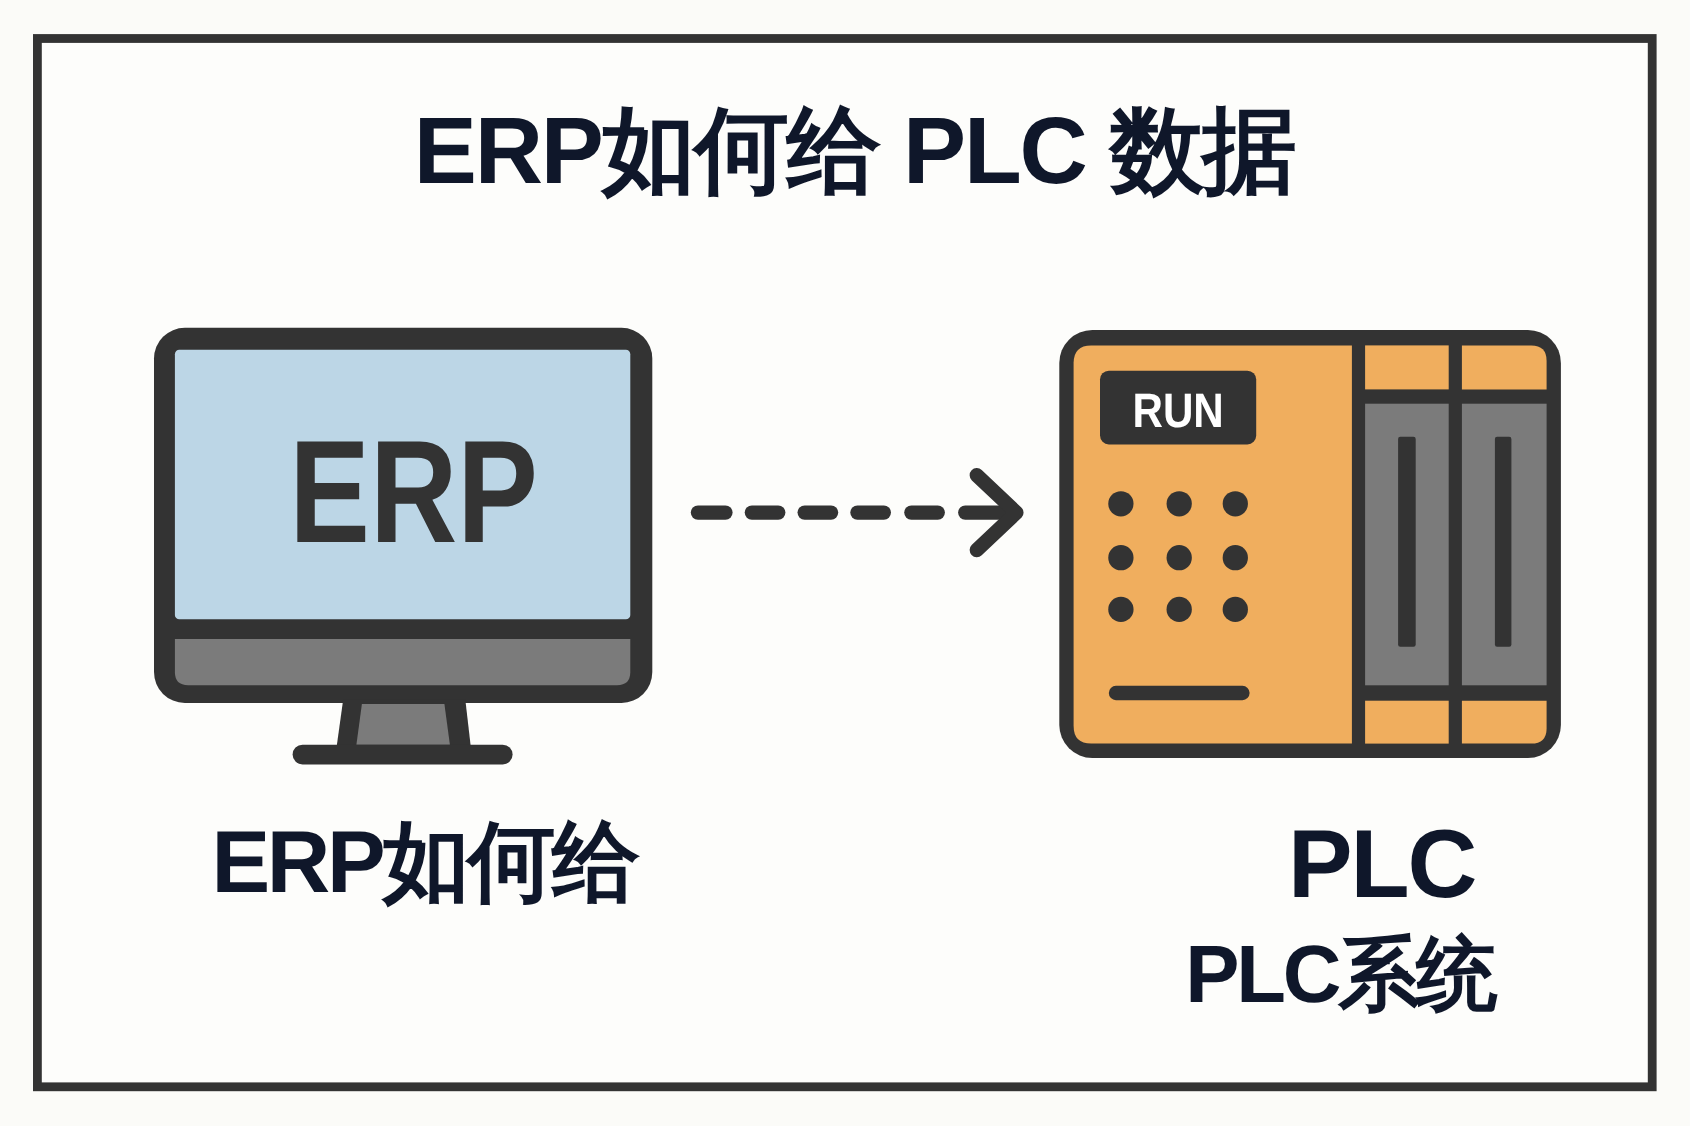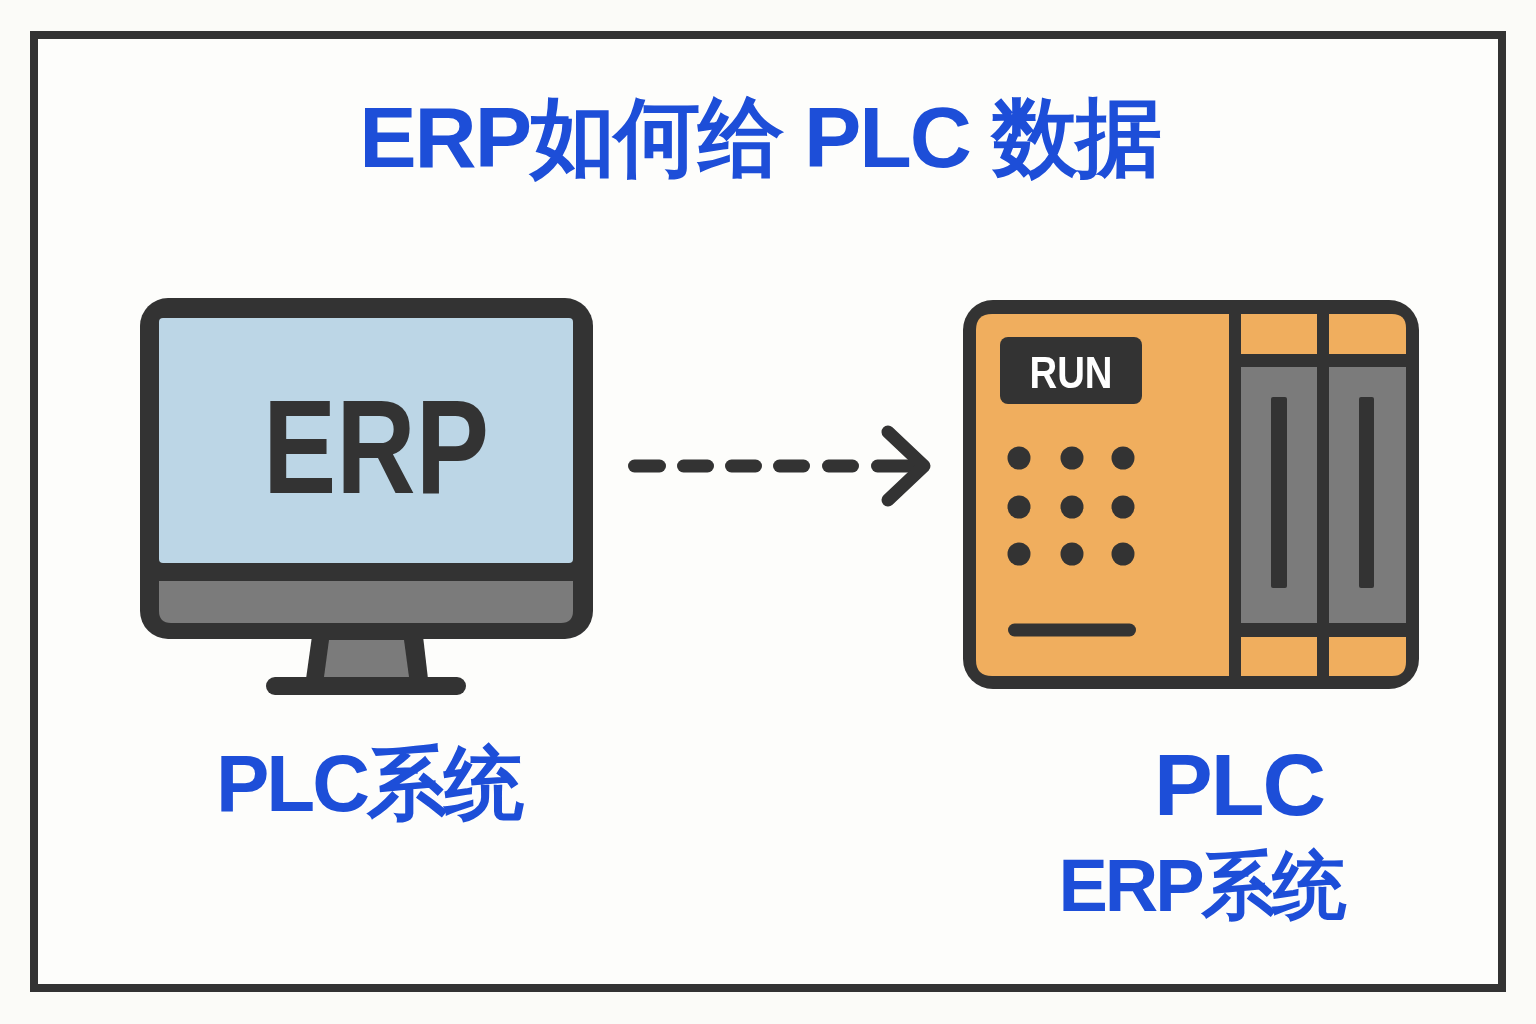--- a/index.html
+++ b/index.html
@@ -31,21 +31,22 @@
       top: 0;
       width: 1536px;
       height: 1024px;
     }
     .txt {
       position: absolute;
       font-weight: bold;
       line-height: 1;
       text-align: center;
       white-space: nowrap;
-      color: #1d4ed8;
+      color: #0f172a;
+      padding-left: 17px;
     }
     .title {
       left: 0;
       width: 1519px;
       top: 94px;
       font-size: 86px;
       letter-spacing: -2px;
     }
     .erp-label {
       left: 0;
@@ -128,15 +129,15 @@
       <circle cx="1123" cy="507" r="11.5"></circle>
       <circle cx="1019" cy="554" r="11.5"></circle>
       <circle cx="1072" cy="554" r="11.5"></circle>
       <circle cx="1123" cy="554" r="11.5"></circle>
     </g>
 
     <line x1="1014.5" y1="630" x2="1129.5" y2="630" stroke="#333333" stroke-width="13" stroke-linecap="round"></line>
   </g>
 </svg>
 
-<div class="txt erp-label">PLC系统</div>
+<div class="txt erp-label">ERP如何给</div>
 <div class="txt plc-title">PLC</div>
-<div class="txt plc-label">ERP系统</div>
+<div class="txt plc-label">PLC系统</div>
 
 </body></html>

